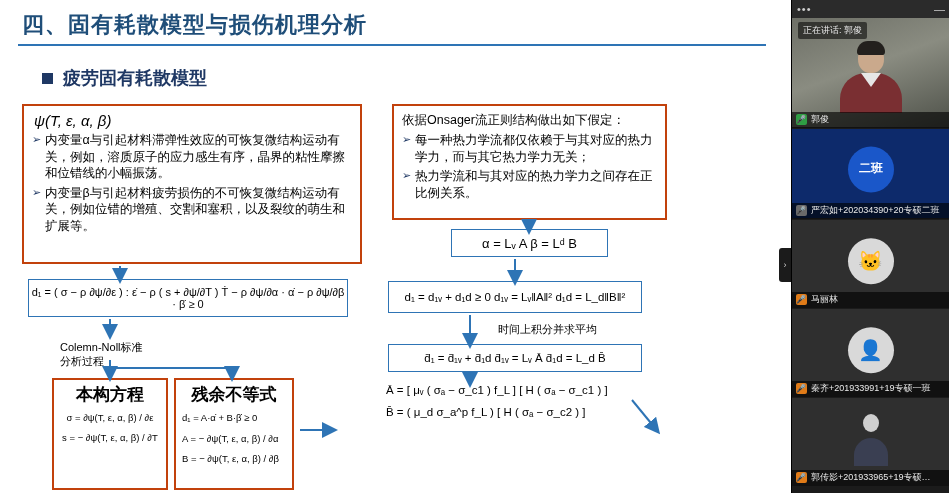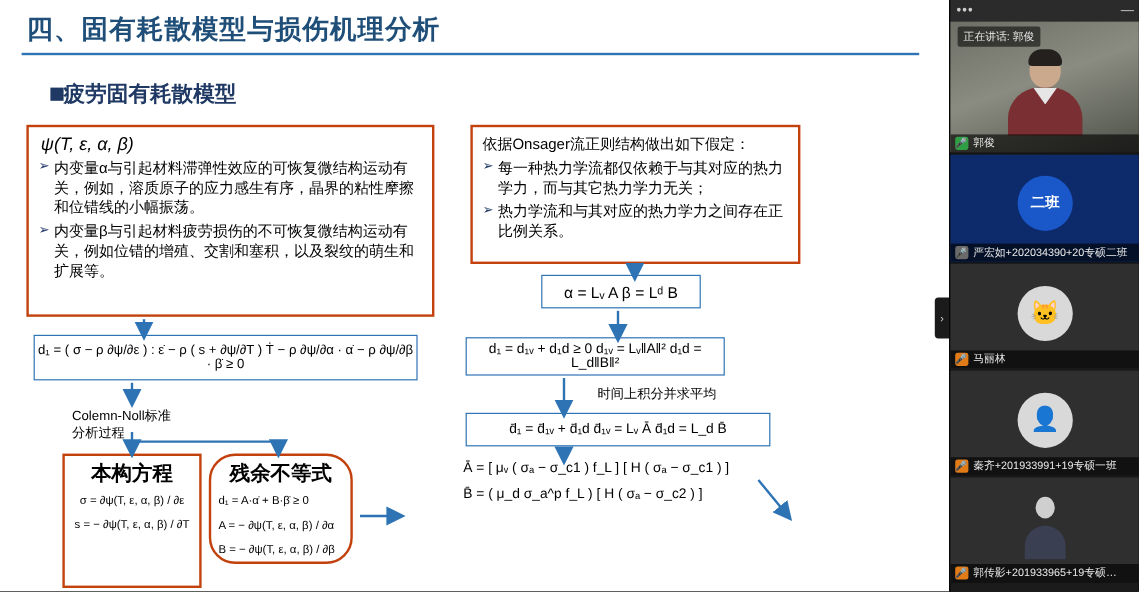--- a/index.html
+++ b/index.html
@@ -35,21 +35,21 @@
   }
   #title-rule {
     position: absolute;
     left: 18px; top: 44px;
     width: 748px; height: 2px;
     background: #2e74b5;
   }
   #subhead {
     position: absolute;
     left: 42px; top: 66px;
-    display: flex; align-items: center; 
+    display: flex; align-items: center; gap: 10px;
   }
   #subhead .bullet-sq {
     width: 11px; height: 11px;
     background: #1f3864;
     display: inline-block;
   }
   #subhead .txt {
     font-size: 18px;
     font-weight: bold;
     color: #1f3864;
@@ -90,29 +90,29 @@
 
   
   #box-onsager { left: 392px; top: 104px; width: 275px; height: 116px; }
   #onsager-head {
     margin: 6px 8px 2px 8px;
     font-size: 12.5px;
     color: #000;
   }
 
   
-  #eq-alpha { left: 451px; top: 229px; width: 133px; height: 28px; font-size: 13px; }
+  #eq-alpha { left: 451px; top: 229px; width: 157px; height: 28px; font-size: 13px; }
   #eq-di1  { left: 28px;  top: 279px; width: 320px; height: 38px; font-size: 11px; }
-  #eq-did  { left: 388px; top: 281px; width: 216px; height: 32px; font-size: 11.5px; }
+  #eq-did  { left: 388px; top: 281px; width: 254px; height: 32px; font-size: 11.5px; }
   #eq-bar  { left: 388px; top: 344px; width: 254px; height: 28px; font-size: 11.5px; }
   #eq-AB   { position:absolute; left: 386px; top: 380px; width: 230px; font-size: 11.5px; line-height: 1.9; color:#000; }
   #eq-final{ left: 388px; top: 430px; width: 280px; height: 60px; font-size: 13px; }
 
   #box-constit { left: 52px; top: 378px; width: 116px; height: 112px; }
-  #box-resid   { left: 174px; top: 378px; width: 120px; height: 92px; border-radius: 22px; }
+  #box-resid   { left: 174px; top: 378px; width: 120px; height: 112px; }
   .bt {
     text-align: center;
     font-size: 17px;
     font-weight: bold;
     color: #000;
     margin-top: 3px;
   }
   .bbody {
     font-size: 9.5px;
     color: #000;

